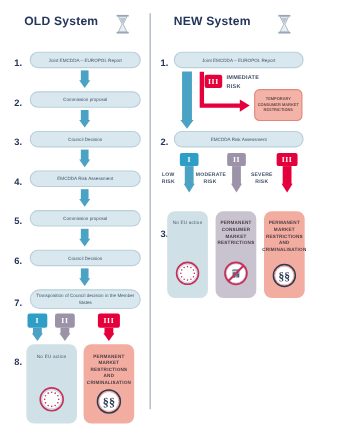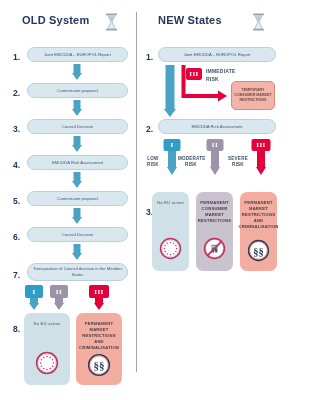--- a/index.html
+++ b/index.html
@@ -129,21 +129,21 @@
   <div class="divider"></div>
 
   <div class="heading heading-old">OLD System</div>
   <svg class="hourglass hg-old" viewBox="0 0 13 18">
     <rect x="1" y="0.5" width="11" height="1.6" fill="#9aa6b8"></rect>
     <rect x="1" y="15.9" width="11" height="1.6" fill="#9aa6b8"></rect>
     <path d="M2.6 2.1 L10.4 2.1 L7 9 L10.4 15.9 L2.6 15.9 L6 9 Z" fill="#e9eef3" stroke="#9aa6b8" stroke-width="0.7"></path>
     <path d="M3.8 3.3 L9.2 3.3 L6.5 8.4 Z" fill="#b9c4d2"></path>
   </svg>
 
-  <div class="heading heading-new">NEW States</div>
+  <div class="heading heading-new">NEW System</div>
   <svg class="hourglass hg-new" viewBox="0 0 13 18">
     <rect x="1" y="0.5" width="11" height="1.6" fill="#9aa6b8"></rect>
     <rect x="1" y="15.9" width="11" height="1.6" fill="#9aa6b8"></rect>
     <path d="M2.6 2.1 L10.4 2.1 L7 9 L10.4 15.9 L2.6 15.9 L6 9 Z" fill="#e9eef3" stroke="#9aa6b8" stroke-width="0.7"></path>
     <path d="M3.8 3.3 L9.2 3.3 L6.5 8.4 Z" fill="#b9c4d2"></path>
   </svg>
 
   <div class="num" style="left:6px;top:52px;">1.</div>
   <div class="box" style="left:27px;top:47px;width:101px;height:15px;">Joint EMCDDA – EUROPOL Report</div>
   <div class="arrow" style="left:67px;top:64px;width:20px;height:16px;">

